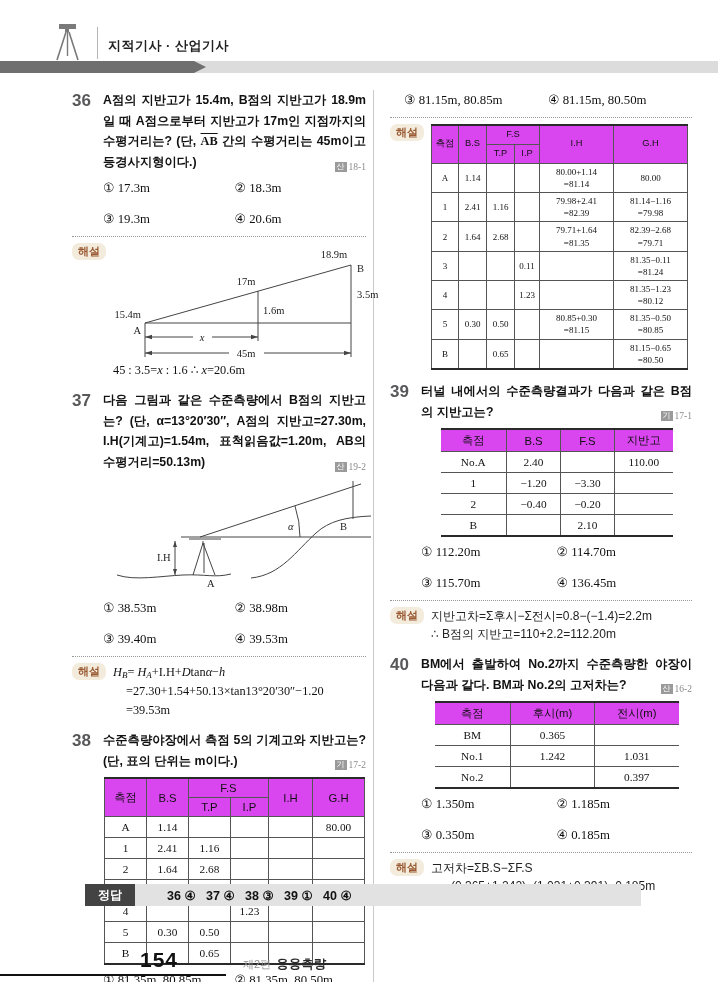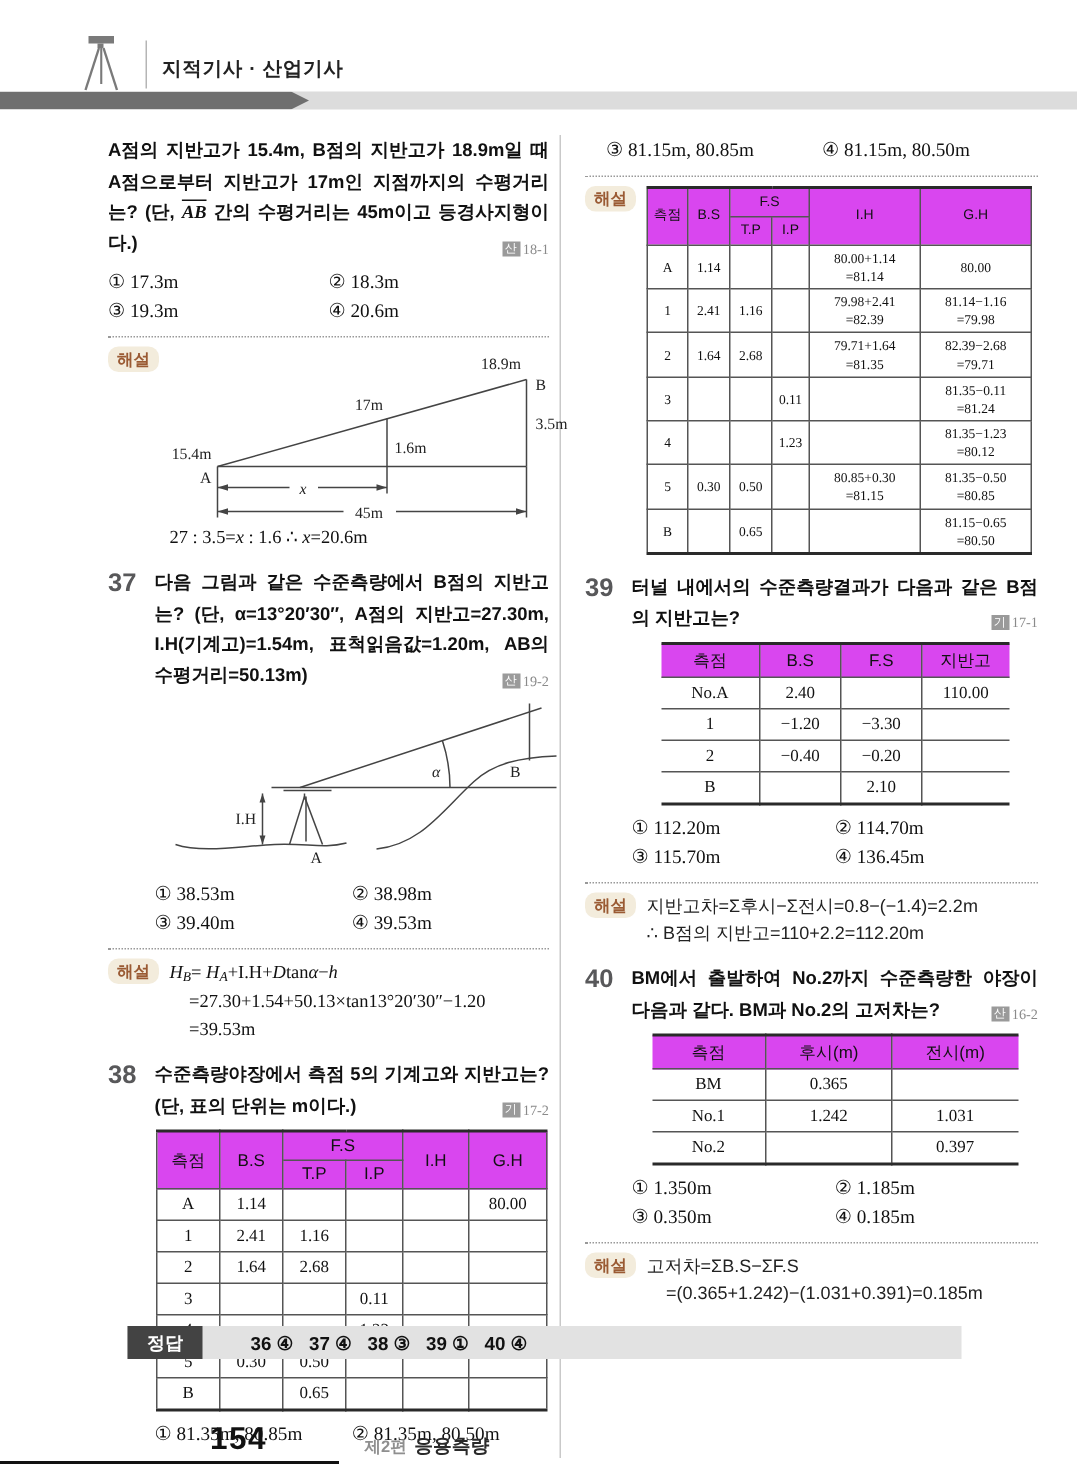--- a/index.html
+++ b/index.html
@@ -15,25 +15,25 @@
         clip-path:polygon(0 0,194px 0,206px 50%,194px 100%,0 100%);}
   
   .content{display:flex;padding-left:72px;margin-top:16px;}
   .col-left{width:294px;border-right:1px solid #c9c9c9;padding-right:7px;}
   .col-right{width:302px;padding-left:16px;}
   
   .q{display:flex;margin-bottom:8px;}
   .q-num{flex:none;width:31px;font-size:17px;font-weight:bold;color:#58585a;line-height:1.25;}
   .q-body{flex:1;min-width:0;}
   .q-text{margin:0;font-size:12.3px;font-weight:bold;line-height:1.68;text-align:justify;color:#111;}
-  .ov{text-decoration:overline;font-family:"Liberation Serif",serif;font-style:italic;}
+  .ov{text-decoration:overline;font-family:"Liberation Serif",serif;}
   .q-badge{text-align:right;margin-top:-17px;height:17px;line-height:17px;}
   .badge-box{display:inline-block;background:#9a9a9a;color:#fff;font-size:8px;line-height:10px;padding:0 2px;vertical-align:1px;}
   .badge-num{color:#8a8a8a;font-size:9.5px;font-family:"Liberation Serif",serif;margin-left:2px;}
-  .opts{display:grid;grid-template-columns:1fr 1fr;row-gap:3px;margin-top:7px;
+  .opts{display:grid;grid-template-columns:1fr 1fr;row-gap:15px;margin-top:7px;
         font-family:"Liberation Serif",serif;font-size:12.8px;color:#111;}
   
   .sol{border-top:1px dotted #999;padding-top:6px;margin:9px 0 11px;display:flex;align-items:flex-start;}
   .sol-badge{flex:none;background:#f3ecdc;color:#9a5a33;font-weight:bold;font-size:11px;
         padding:1px 6px;border-radius:7px;margin-right:7px;}
   .sol-content{flex:1;min-width:0;font-size:12px;line-height:1.5;color:#222;}
   .eq{font-family:"Liberation Serif",serif;font-size:12.3px;color:#111;}
   .seg-n{font-style:normal;}
   .seg-var{font-style:italic;}
   .seg-sub{font-style:italic;font-size:9px;vertical-align:-2px;}
@@ -56,21 +56,21 @@
   .fig line,.fig path,.fig polyline{stroke:#444;stroke-width:1;fill:none;}
   .fig polygon{fill:#444;stroke:none;}
   
   .answers{position:absolute;left:85px;top:884px;width:556px;height:22px;background:#e2e2e2;display:flex;align-items:center;gap:12px;}
   .ans-label{background:#434343;color:#fff;font-weight:bold;font-size:12px;padding:4px 13px;line-height:14px;}
   .ans-items{margin-left:20px;font-weight:bold;font-size:12.5px;color:#111;white-space:pre;}
   
   .footer{position:absolute;top:908px;left:0;width:100%;display:flex;align-items:flex-end;margin-top:40px;}
   .pn-block{width:226px;border-bottom:2px solid #111;text-align:right;padding:0 48px 2px 0;box-sizing:border-box;}
   .page-num{font-size:21px;font-weight:bold;color:#111;letter-spacing:1px;}
-  .f-part{margin:0 0 4px 17px;color:#8f8f8f;font-size:11px;font-weight:bold;}
+  .f-part{margin:0 0 4px 17px;color:#8f8f8f;font-size:11px;font-weight:normal;}
   .f-title{margin:0 0 3px 5px;color:#2a2a2a;font-size:12.5px;font-weight:bold;}
 </style>
 </head>
 <body>
 
 <div class="page">
 
   <div class="hdr">
     <svg class="hdr-icon" width="36" height="40" viewBox="0 0 36 40">
       <rect x="9" y="2" width="17" height="5" fill="#7a7a7a"></rect>
@@ -84,20 +84,21 @@
     <div class="hdr-bar">
       <div class="hdr-bar-dark"></div>
     </div>
   </div>
 
   <div class="content">
 
     <div class="col-left">
 
       <div class="q">
+        <div class="q-num">36</div>
         <div class="q-body">
           <p class="q-text"><span>A점의 지반고가 15.4m, B점의 지반고가 18.9m일 때 A점으로부터 지반고가 17m인 지점까지의 수평거리는? (단, </span><span class="ov">AB</span><span> 간의 수평거리는 45m이고 등경사지형이다.)</span></p>
           <div class="q-badge"><span class="badge-box">산</span><span class="badge-num">18-1</span></div>
           <div class="opts">
             <span>① 17.3m</span>
             <span>② 18.3m</span>
             <span>③ 19.3m</span>
             <span>④ 20.6m</span>
           </div>
         </div>
@@ -125,21 +126,21 @@
             <text x="28" y="73" text-anchor="end">15.4m</text>
             <text x="28" y="89" text-anchor="end">A</text>
             <text x="133" y="40" text-anchor="middle">17m</text>
             <text x="221" y="13" text-anchor="middle">18.9m</text>
             <text x="244" y="27">B</text>
             <text x="244" y="53">3.5m</text>
             <text x="150" y="69">1.6m</text>
             <text x="89" y="96" text-anchor="middle" class="it">x</text>
             <text x="133" y="112" text-anchor="middle">45m</text>
           </svg>
-          <div class="eq"><span class="seg-n">27 : 3.5=</span><span class="seg-var">x</span><span class="seg-n"> : 1.6    ∴ </span><span class="seg-var">x</span><span class="seg-n">=20.6m</span></div>
+          <div class="eq"><span class="seg-n">45 : 3.5=</span><span class="seg-var">x</span><span class="seg-n"> : 1.6    ∴ </span><span class="seg-var">x</span><span class="seg-n">=20.6m</span></div>
         </div>
       </div>
 
       <div class="q">
         <div class="q-num">37</div>
         <div class="q-body">
           <p class="q-text">다음 그림과 같은 수준측량에서 B점의 지반고는? (단, α=13°20′30″, A점의 지반고=27.30m, I.H(기계고)=1.54m, 표척읽음값=1.20m, AB의 수평거리=50.13m)</p>
           <div class="q-badge"><span class="badge-box">산</span><span class="badge-num">19-2</span></div>
           <svg class="fig" width="272" height="118" viewBox="0 0 272 118">
             <path d="M14,100 C 32,106 58,101 80,100 S 112,103 128,99"></path>

